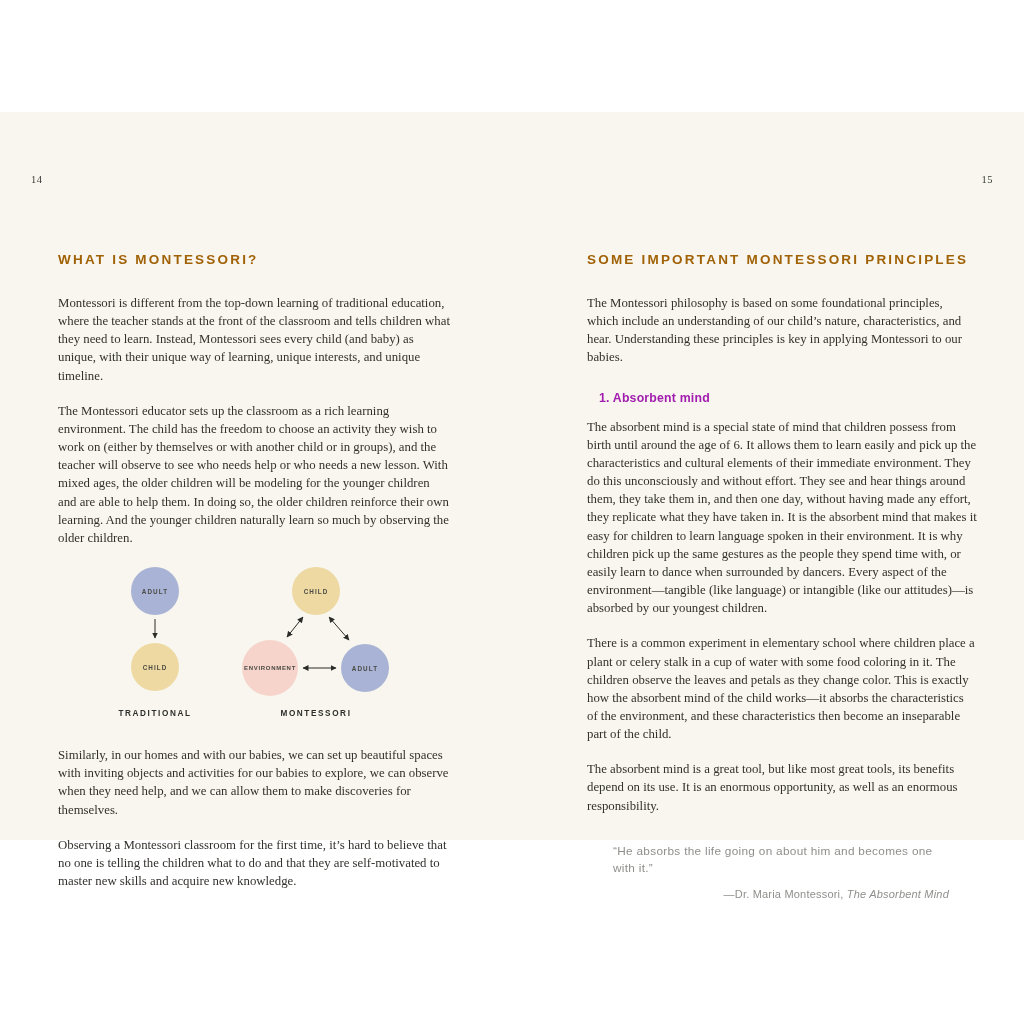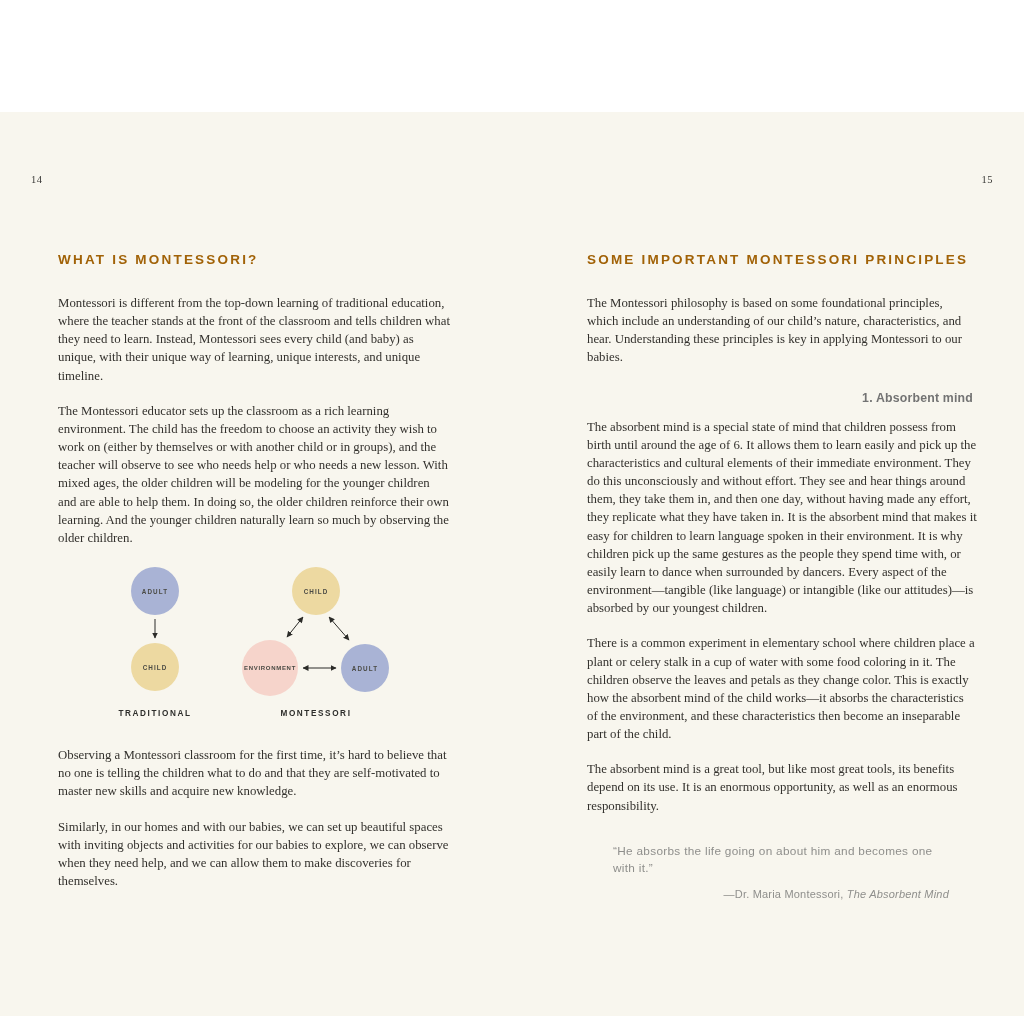--- a/index.html
+++ b/index.html
@@ -2,43 +2,43 @@
 <html><head>
 <meta charset="utf-8">
 <style>
   html,body{margin:0;padding:0;}
   body{
     width:1024px;height:1024px;background:#ffffff;
     font-family:"Liberation Serif", serif;
     -webkit-font-smoothing:antialiased;
   }
   .spread{
-    position:absolute;left:0;top:112px;width:1024px;height:904px;
+    position:absolute;left:0;top:112px;width:1024px;height:728px;
     background:#f8f6ee;
   }
   .page-num{
     position:absolute;top:62px;font-size:10.5px;color:#3a3a37;
     font-family:"Liberation Serif", serif;letter-spacing:.5px;
   }
   .page-num.left{left:31px;}
   .page-num.right{right:31px;}
   .col{position:absolute;top:140px;}
   .col.left-col{left:58px;width:392px;}
   .col.right-col{left:587px;width:390px;}
   h1{
     margin:0 0 27px;font-family:"Liberation Sans", sans-serif;
     font-size:13.5px;font-weight:bold;letter-spacing:2.2px;color:#a16207;
   }
   p.body{
     margin:0 0 17px;font-size:12.8px;line-height:1.42;color:#33312d;
     text-align:left;
   }
   h2{
-    margin:24px 4px 13px;font-family:"Liberation Sans", sans-serif;
-    font-size:12.3px;font-weight:bold;color:#737373;letter-spacing:.2px;text-align:right;
+    margin:24px 12px 13px;font-family:"Liberation Sans", sans-serif;
+    font-size:12.3px;font-weight:bold;color:#a21caf;letter-spacing:.2px;
   }
   
   .diagram{position:relative;height:162px;margin:8px 0 20px;}
   .arrows{position:absolute;left:0;top:0;width:392px;height:162px;}
   .circle{
     position:absolute;border-radius:50%;
     display:flex;align-items:center;justify-content:center;
   }
   .circle span{
     font-family:"Liberation Sans", sans-serif;font-size:6.3px;font-weight:bold;
@@ -113,22 +113,22 @@
         <span>ENVIRONMENT</span>
       </div>
       <div class="circle c-adult" style="left:283px;top:80px;">
         <span>ADULT</span>
       </div>
 
       <div class="diagram-caption" style="left:27px;">TRADITIONAL</div>
       <div class="diagram-caption" style="left:188px;">MONTESSORI</div>
     </div>
 
+    <p class="body">Similarly, in our homes and with our babies, we can set up beautiful spaces with inviting objects and activities for our babies to explore, we can observe when they need help, and we can allow them to make discoveries for themselves.</p>
     <p class="body">Observing a Montessori classroom for the first time, it’s hard to believe that no one is telling the children what to do and that they are self-motivated to master new skills and acquire new knowledge.</p>
-    <p class="body">Similarly, in our homes and with our babies, we can set up beautiful spaces with inviting objects and activities for our babies to explore, we can observe when they need help, and we can allow them to make discoveries for themselves.</p>
   </div>
 
   <div class="col right-col">
     <h1>SOME IMPORTANT MONTESSORI PRINCIPLES</h1>
 
     <p class="body">The Montessori philosophy is based on some foundational principles, which include an understanding of our child’s nature, characteristics, and hear. Understanding these principles is key in applying Montessori to our babies.</p>
 
     <h2>1. Absorbent mind</h2>
 
     <p class="body">The absorbent mind is a special state of mind that children possess from birth until around the age of 6. It allows them to learn easily and pick up the characteristics and cultural elements of their immediate environment. They do this unconsciously and without effort. They see and hear things around them, they take them in, and then one day, without having made any effort, they replicate what they have taken in. It is the absorbent mind that makes it easy for children to learn language spoken in their environment. It is why children pick up the same gestures as the people they spend time with, or easily learn to dance when surrounded by dancers. Every aspect of the environment—tangible (like language) or intangible (like our attitudes)—is absorbed by our youngest children.</p>

